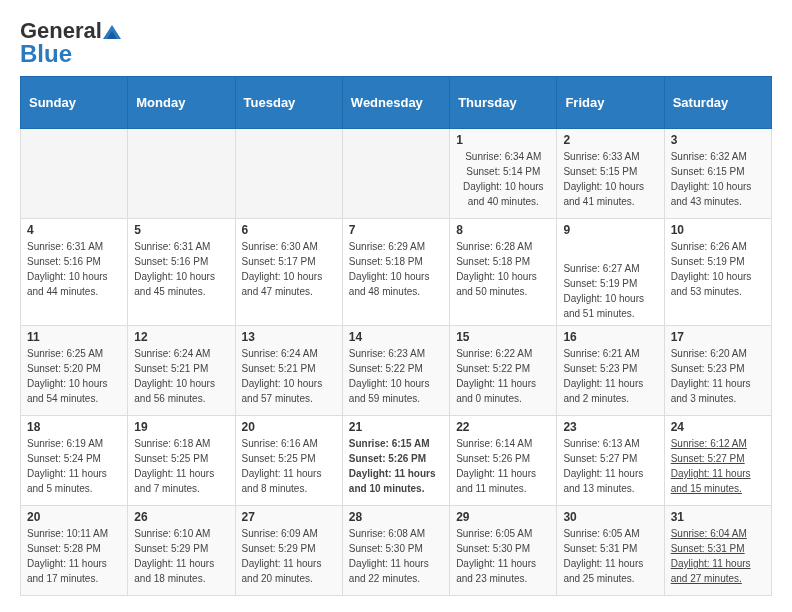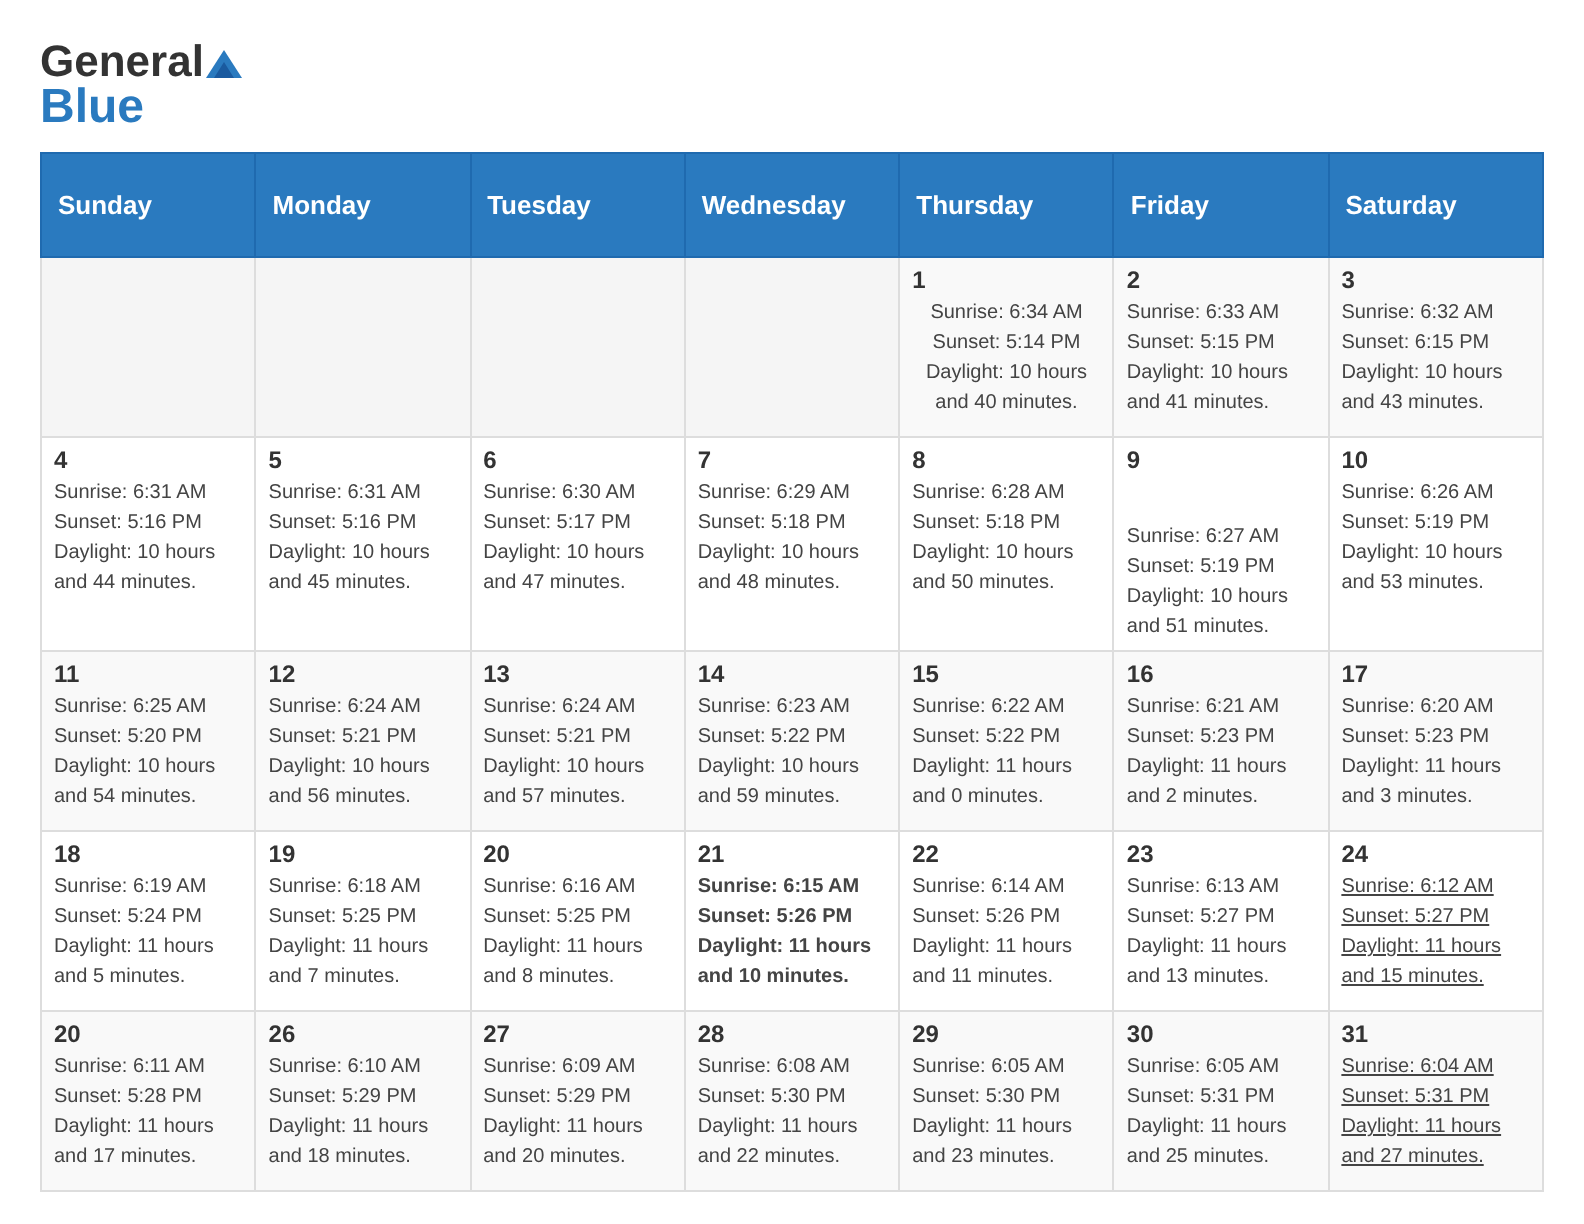--- a/index.html
+++ b/index.html
@@ -297,21 +297,21 @@
           <span class="day-number">24</span>
           <div class="day-info" style="white-space: pre-line; text-decoration: underline;">Sunrise: 6:12 AM
 Sunset: 5:27 PM
 Daylight: 11 hours
 and 15 minutes.</div>
         </td>
       </tr>
       <tr>
         <td>
           <span class="day-number">20</span>
-          <div class="day-info" style="white-space: pre-line;">Sunrise: 6:11 AM
+          <div class="day-info" style="white-space: pre-line;">Sunrise: 10:11 AM
 Sunset: 5:28 PM
 Daylight: 11 hours
 and 17 minutes.</div>
         </td>
         <td>
           <span class="day-number">26</span>
           <div class="day-info" style="white-space: pre-line;">Sunrise: 6:10 AM
 Sunset: 5:29 PM
 Daylight: 11 hours
 and 18 minutes.</div>

